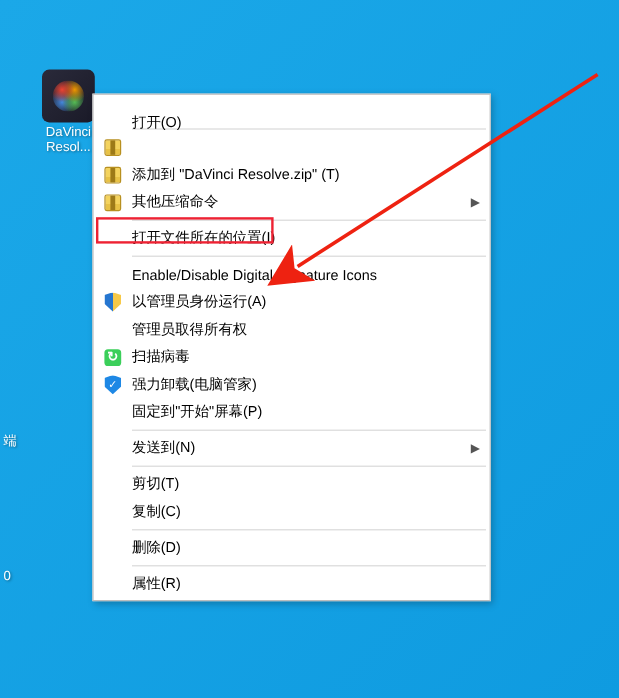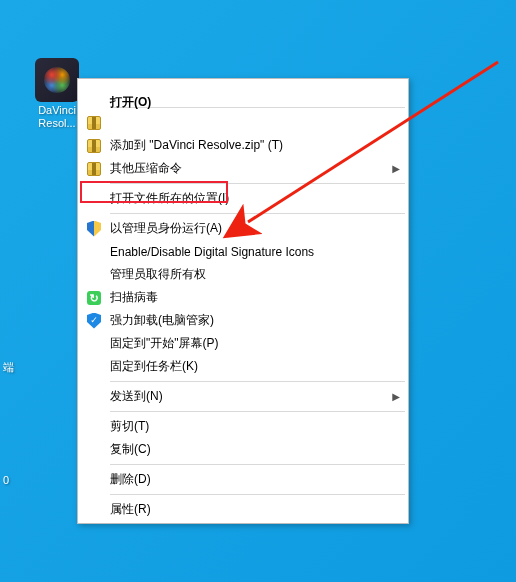--- a/index.html
+++ b/index.html
@@ -91,21 +91,21 @@
   .menu-item .micon {
     width: 20px;
     height: 16px;
     display: flex;
     align-items: center;
     justify-content: center;
     margin-right: 6px;
     flex-shrink: 0;
   }
   .menu-item .mtext { flex: 1; }
-  .menu-item.bold .mtext { font-weight: 700; margin-top: 20px; }
+  .menu-item.bold .mtext { font-weight: 400; margin-top: 20px; }
   .menu-item .arrow {
     margin-left: auto;
     font-size: 10px;
     color: #555;
   }
   .separator {
     height: 1px;
     background: #d9d9d9;
     margin: 3px 1px 3px 30px;
   }
@@ -200,52 +200,48 @@
   <div class="separator"></div>
 
   <div class="menu-item">
     <span class="micon"></span>
     <span class="mtext">打开文件所在的位置(I)</span>
   </div>
 
   <div class="separator"></div>
 
   <div class="menu-item">
+    <span class="micon"></span>
+    <span class="mtext">Enable/Disable Digital Signature Icons</span>
+  </div>
+  <div class="menu-item">
     <span class="micon">
         <span class="ic-shield-admin"></span>
       </span>
     <span class="mtext">以管理员身份运行(A)</span>
   </div>
   <div class="menu-item">
     <span class="micon"></span>
-    <span class="mtext">Enable/Disable Digital Signature Icons</span>
-  </div>
-  <div class="menu-item">
-    <span class="micon"></span>
     <span class="mtext">管理员取得所有权</span>
   </div>
   <div class="menu-item">
     <span class="micon">
         <span class="ic-uninstall"></span>
       </span>
     <span class="mtext">扫描病毒</span>
   </div>
   <div class="menu-item">
     <span class="micon">
         <span class="ic-scan"></span>
       </span>
     <span class="mtext">强力卸载(电脑管家)</span>
   </div>
   <div class="menu-item">
     <span class="micon"></span>
     <span class="mtext">固定到"开始"屏幕(P)</span>
-  </div>
-  <div class="menu-item">
-    <span class="micon"></span>
-    <span class="mtext">固定到任务栏(K)</span>
   </div>
 
   <div class="separator"></div>
 
   <div class="menu-item">
     <span class="micon"></span>
     <span class="mtext">发送到(N)</span>
     <span class="arrow">▶</span>
   </div>
 

